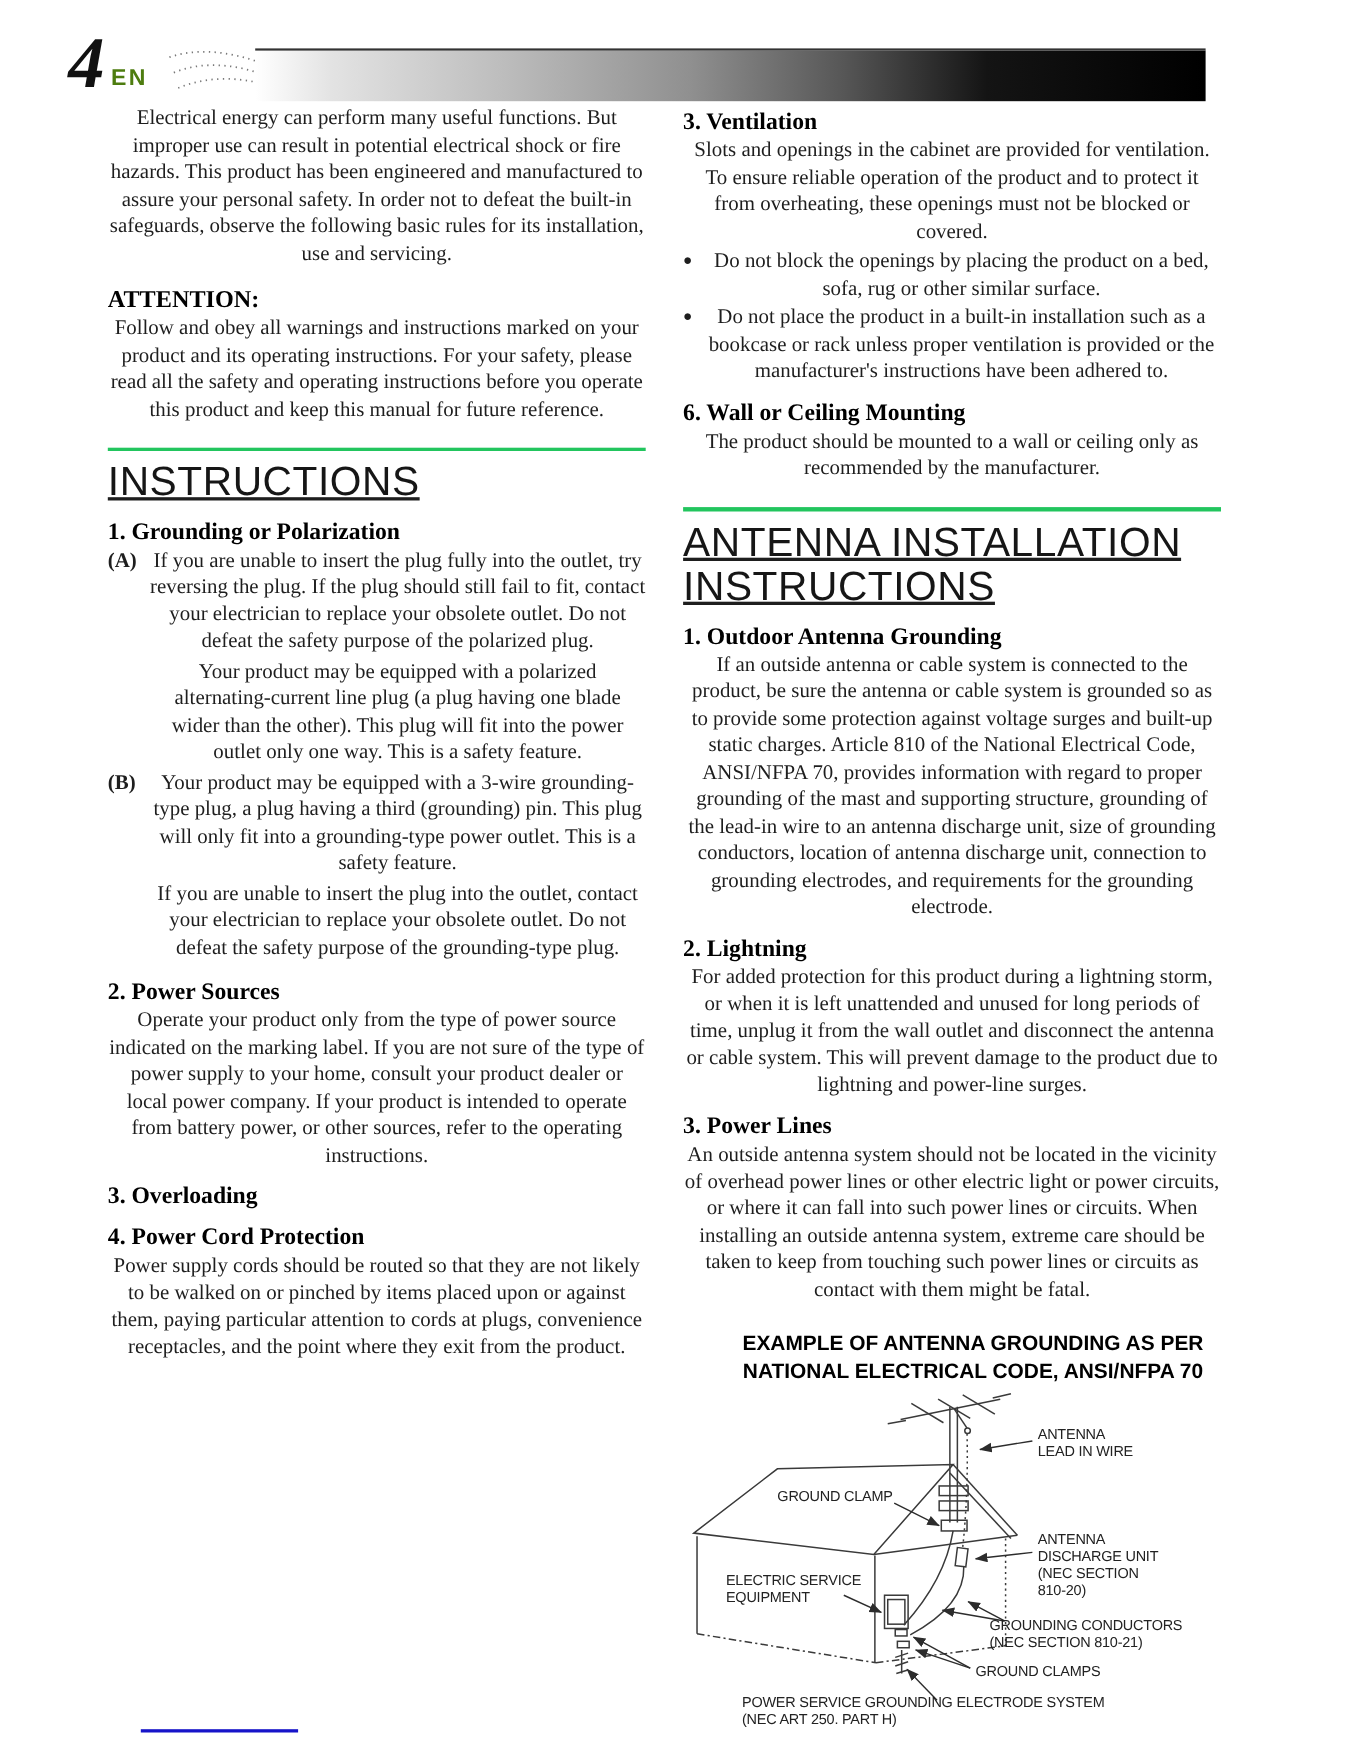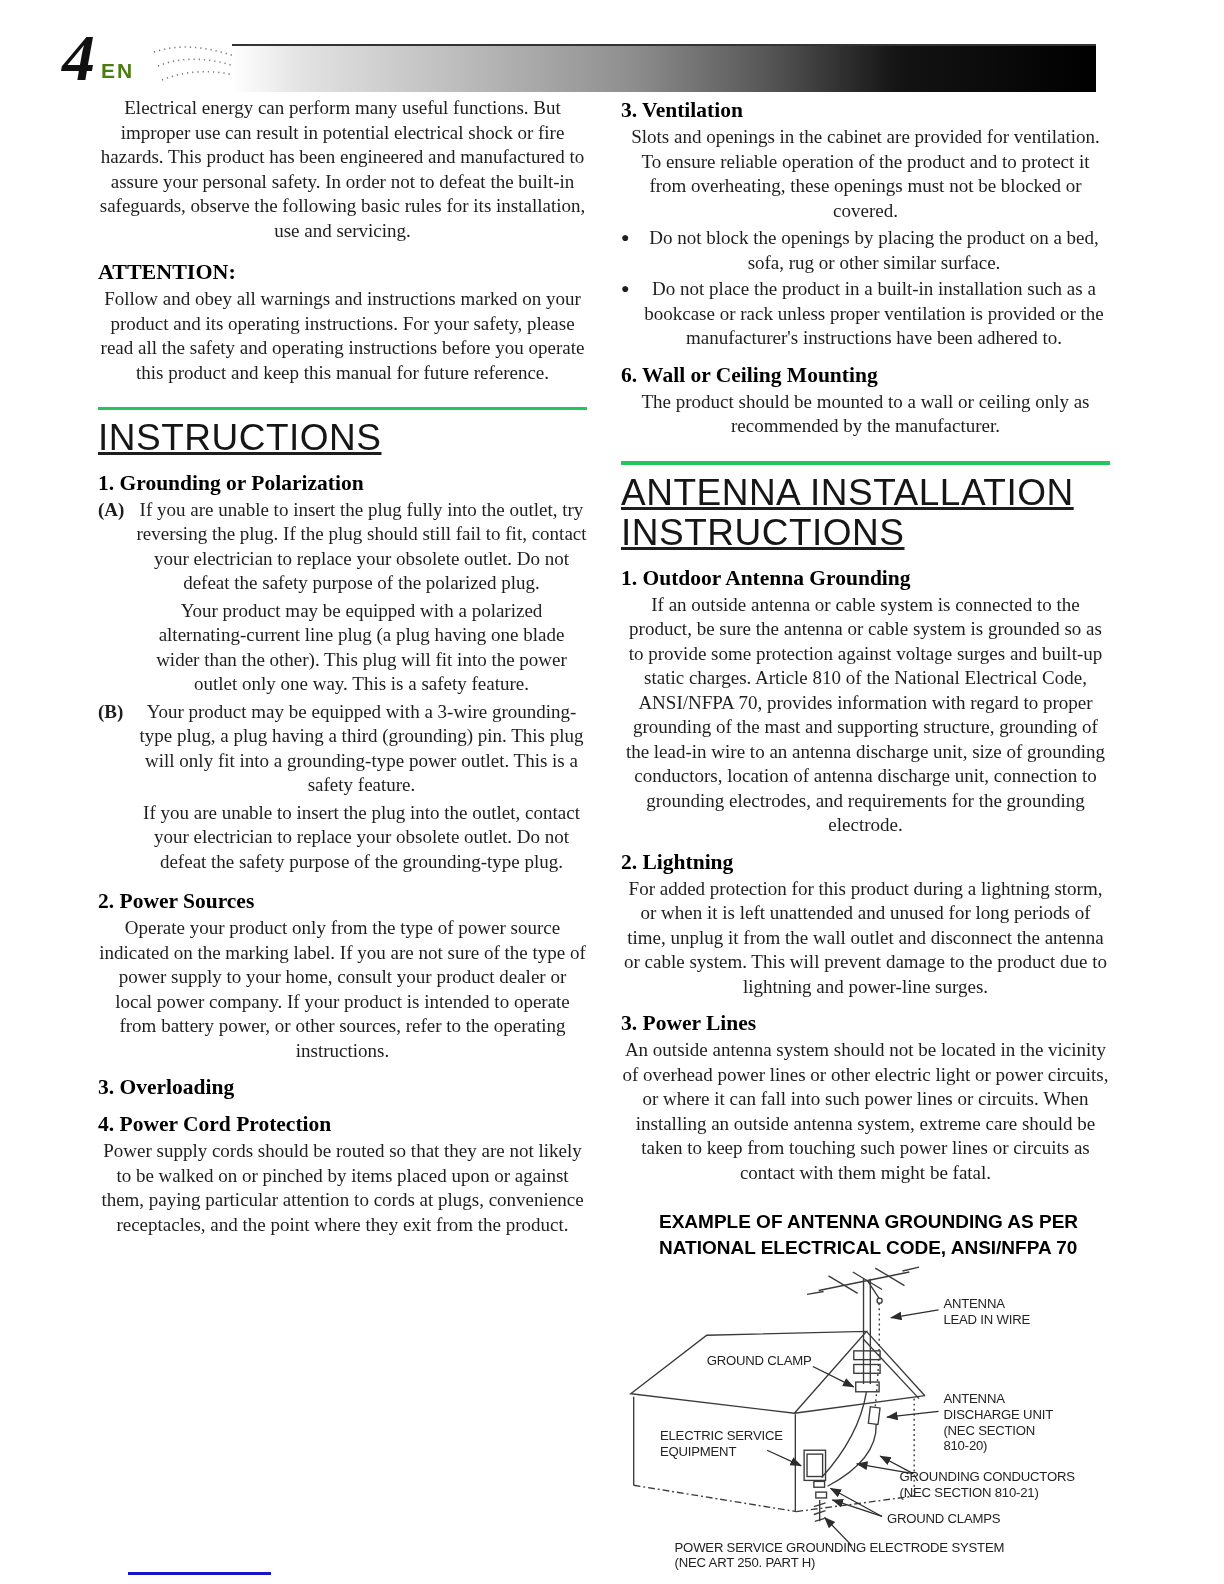--- a/index.html
+++ b/index.html
@@ -38,21 +38,21 @@
 
   .hang{display:flex;}
   .hang .hl{flex:0 0 38px;font-weight:bold;font-size:19px;line-height:24.5px;}
   .hang .ht{flex:1;}
 
   .bul{display:flex;margin:0 0 2px 0;}
   .bul .dot{flex:0 0 17px;font-size:14px;line-height:24.5px;}
 
   
   .dia-title{font-family:"Liberation Sans",sans-serif;font-weight:bold;font-size:19px;
-             line-height:1.35;color:#000;margin:24px 0 4px 38px;}
+             line-height:1.35;color:#000;margin:24px 0 4px 38px;text-align:center;}
   svg text{font-family:"Liberation Sans",sans-serif;font-size:13.5px;fill:#222;
            letter-spacing:-0.2px;}
   .nec{font-family:"Liberation Sans",sans-serif;font-weight:bold;font-size:16.5px;
        color:#111;margin:2px 0 0 12px;letter-spacing:0.2px;}
 
   .blue-line{position:absolute;left:128px;top:1572px;width:143px;height:3px;background:#1714c9;}
 </style>
 </head>
 <body>
 

